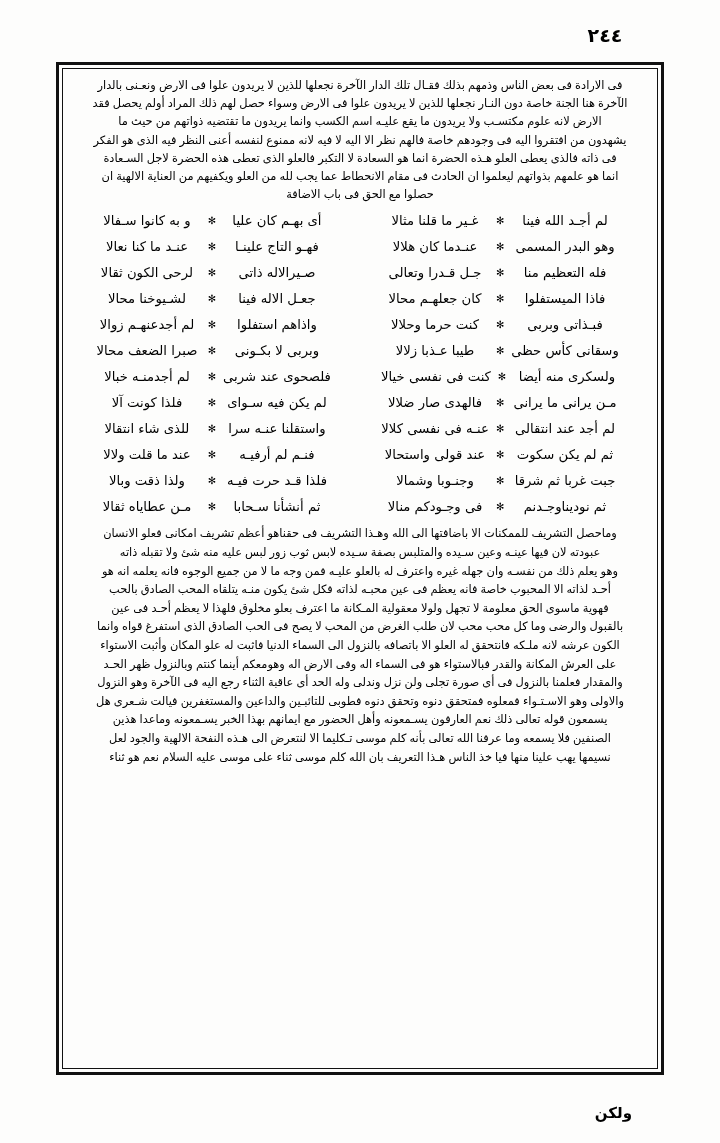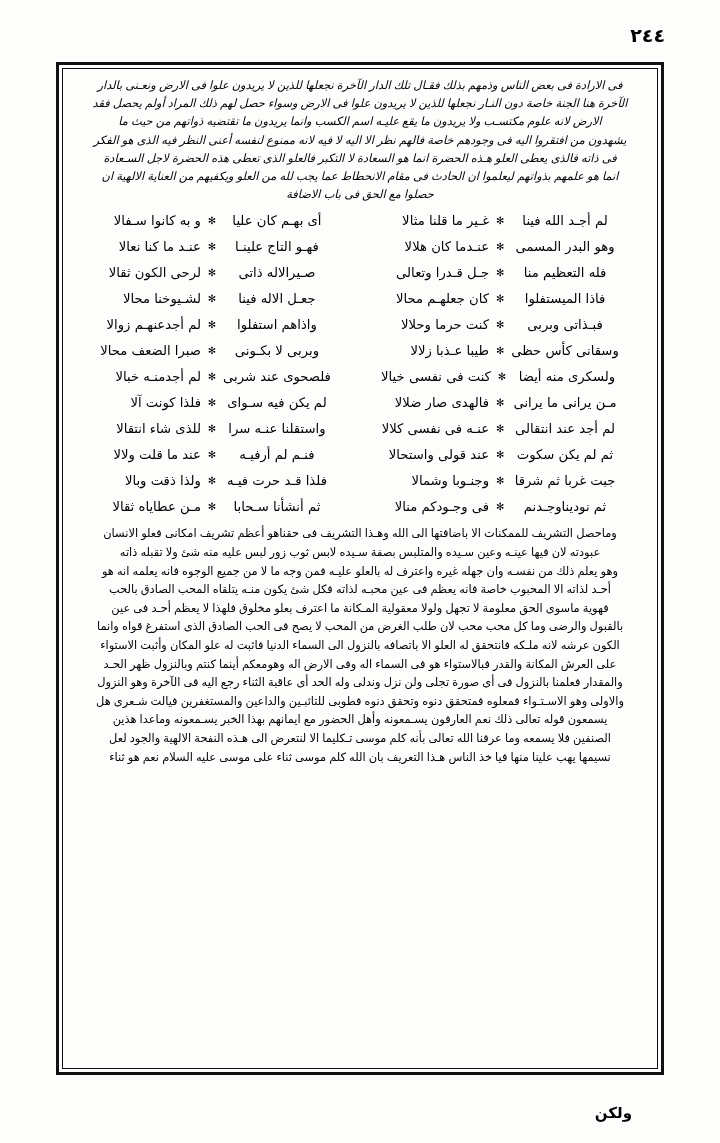--- a/index.html
+++ b/index.html
@@ -22,21 +22,21 @@
     inset: 0;
     background: #fdfdfc;
   }
 
   
   .folio {
     position: absolute;
     top: 26px;
     right: 55px;
     width: 120px;
-    text-align: right;
+    text-align: center;
     font-size: 19px;
     font-weight: bold;
     letter-spacing: 1px;
     line-height: 1;
     direction: rtl;
   }
 
   
   .frame {
     position: absolute;
@@ -63,21 +63,20 @@
     text-align: justify;
     text-align-last: center;
     font-size: 11.4px;
     line-height: 18.2px;
     letter-spacing: -0.2px;
     word-spacing: -0.5px;
     font-family: "DejaVu Sans", "Liberation Sans", sans-serif;
   }
   .prose.top {
     margin: 0 0 3px 0;
-    font-style: italic;
   }
   .prose.bottom {
     margin: 4px 0 11px 0;
     line-height: 18.6px;
   }
   .prose p {
     margin: 0;
   }
   .prose .last-line {
     text-align: left;
@@ -114,21 +113,21 @@
   .hemistich-group.left {
     width: 47%;
     justify-content: flex-end;
     padding-left: 4px;
     box-sizing: border-box;
   }
   .hem {
     display: inline-block;
   }
   .hem.a { min-width: 108px; text-align: center; }
-  .hem.b { min-width: 108px; text-align: right; }
+  .hem.b { min-width: 108px; text-align: center; }
   .sep {
     display: inline-block;
     width: 22px;
     text-align: center;
     font-size: 10px;
     transform: translateY(-1px);
   }
 
   
   .catchword {

